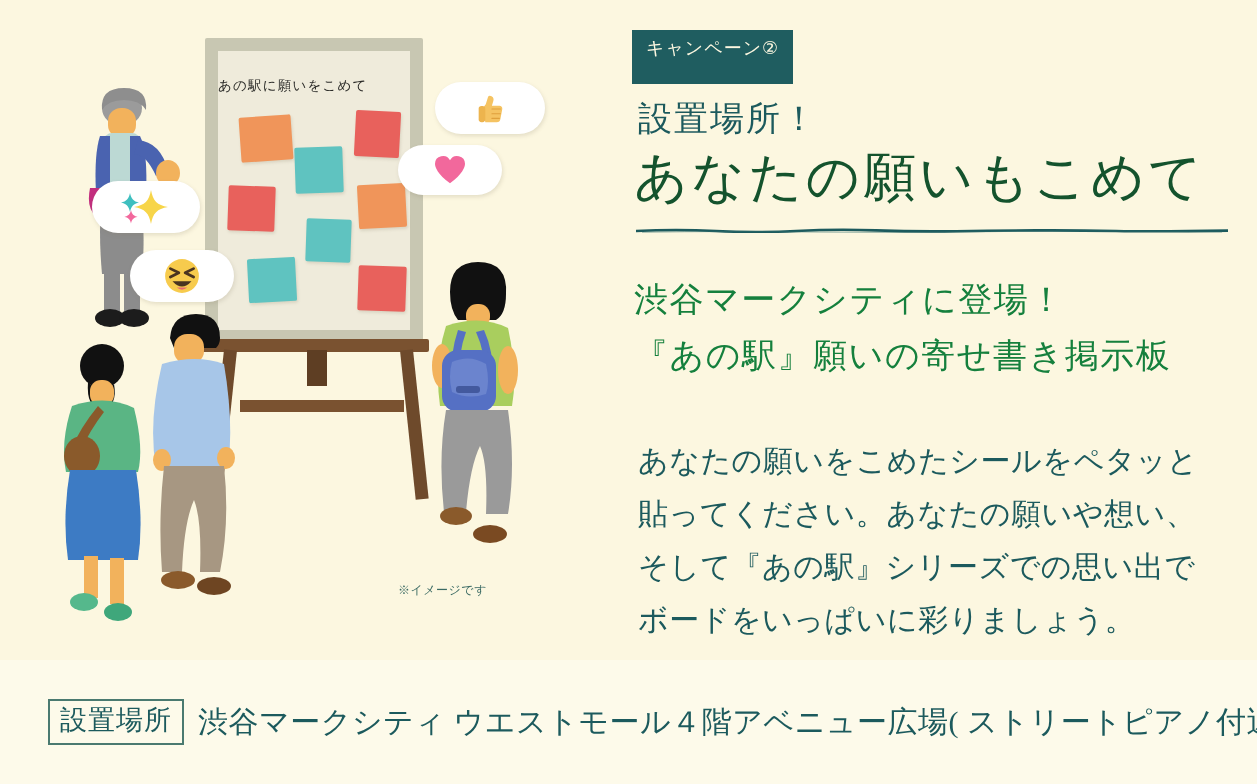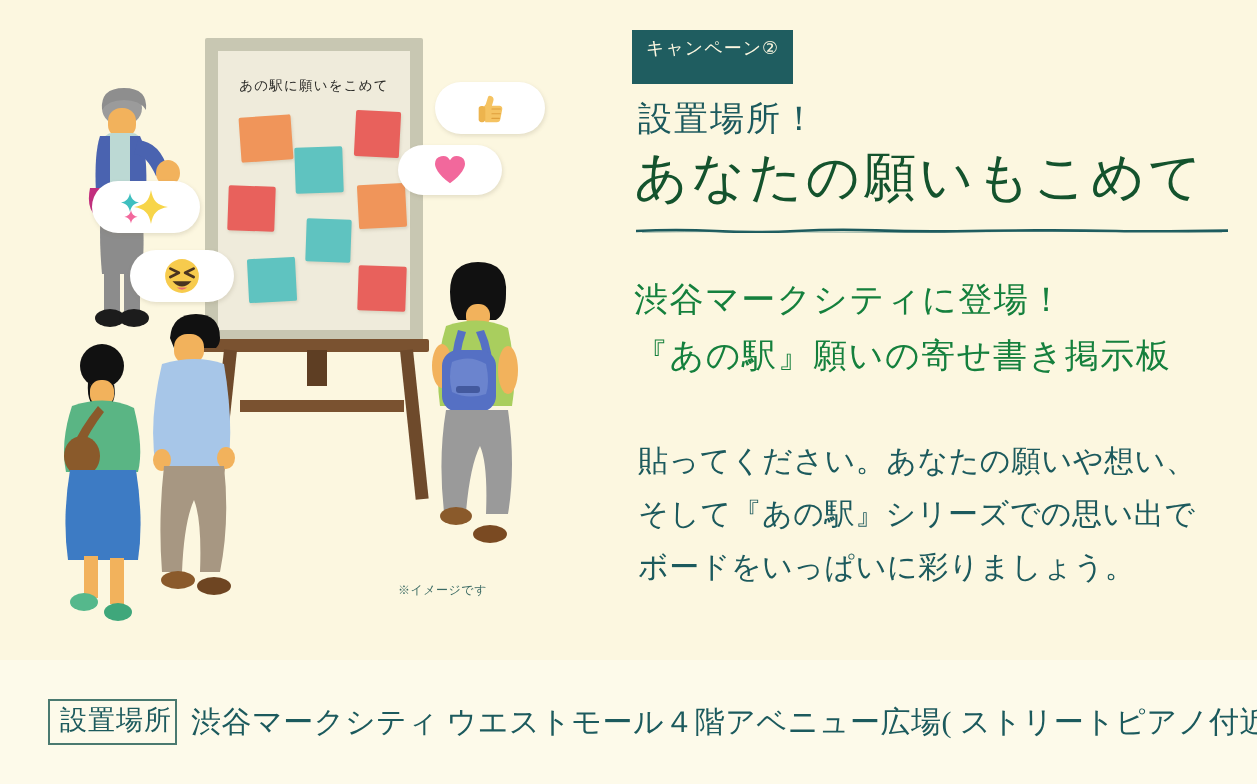--- a/index.html
+++ b/index.html
@@ -47,21 +47,21 @@
     top: 13px;
     right: 13px;
     bottom: 13px;
     background: #EFEBDB;
   }
   .board-title {
     position: absolute;
     top: 26px;
     left: 0;
     width: 100%;
-    text-align: center;
+    text-align: left;
     font-size: 13.5px;
     letter-spacing: 1.2px;
     color: #2B2B28;
     font-family: "Liberation Serif", "DejaVu Serif", serif;
     white-space: nowrap;
   }
 
   .note {
     position: absolute;
     border-radius: 2px;
@@ -215,21 +215,21 @@
   }
   .footer-inner {
     display: flex;
     align-items: center;
     padding-left: 48px;
   }
   .footer-tag {
     border: 2px solid #4A7A70;
     color: #1C5A5D;
     font-size: 27px;
-    padding: 3px 3px 5px 10px;
+    padding: 3px 10px 5px 10px;
     letter-spacing: 1px;
     white-space: nowrap;
     line-height: 1.25;
   }
   .footer-text {
     color: #1C5A5D;
     font-size: 30px;
     letter-spacing: 0.5px;
     margin-left: 14px;
     white-space: nowrap;
@@ -380,20 +380,21 @@
       <path d="M0 3 Q40 1 80 3 T160 3 T240 2.4 T320 3.2 T400 2.4 T480 3 T592 2.6" stroke="#1C5A5D" stroke-width="2.6" fill="none" stroke-linecap="round"></path>
       <path d="M6 4.2 Q90 3 180 4 T360 3.6 T586 4" stroke="#2E6B6B" stroke-width="1" fill="none" opacity="0.55"></path>
     </svg>
 
     <div class="subhead">
       <div>渋谷マークシティに登場！</div>
       <div>『あの駅』願いの寄せ書き掲示板</div>
     </div>
 
     <div class="body-copy">
+      <div>あなたの願いをこめたシールをペタッと</div>
       <div>貼ってください。あなたの願いや想い、</div>
       <div>そして『あの駅』シリーズでの思い出で</div>
       <div>ボードをいっぱいに彩りましょう。</div>
     </div>
   </div>
 
   <div id="footer">
     <div class="footer-inner">
       <div class="footer-tag">設置場所</div>
       <div class="footer-text">渋谷マークシティ ウエストモール４階アベニュー広場( ストリートピアノ付近)</div>

